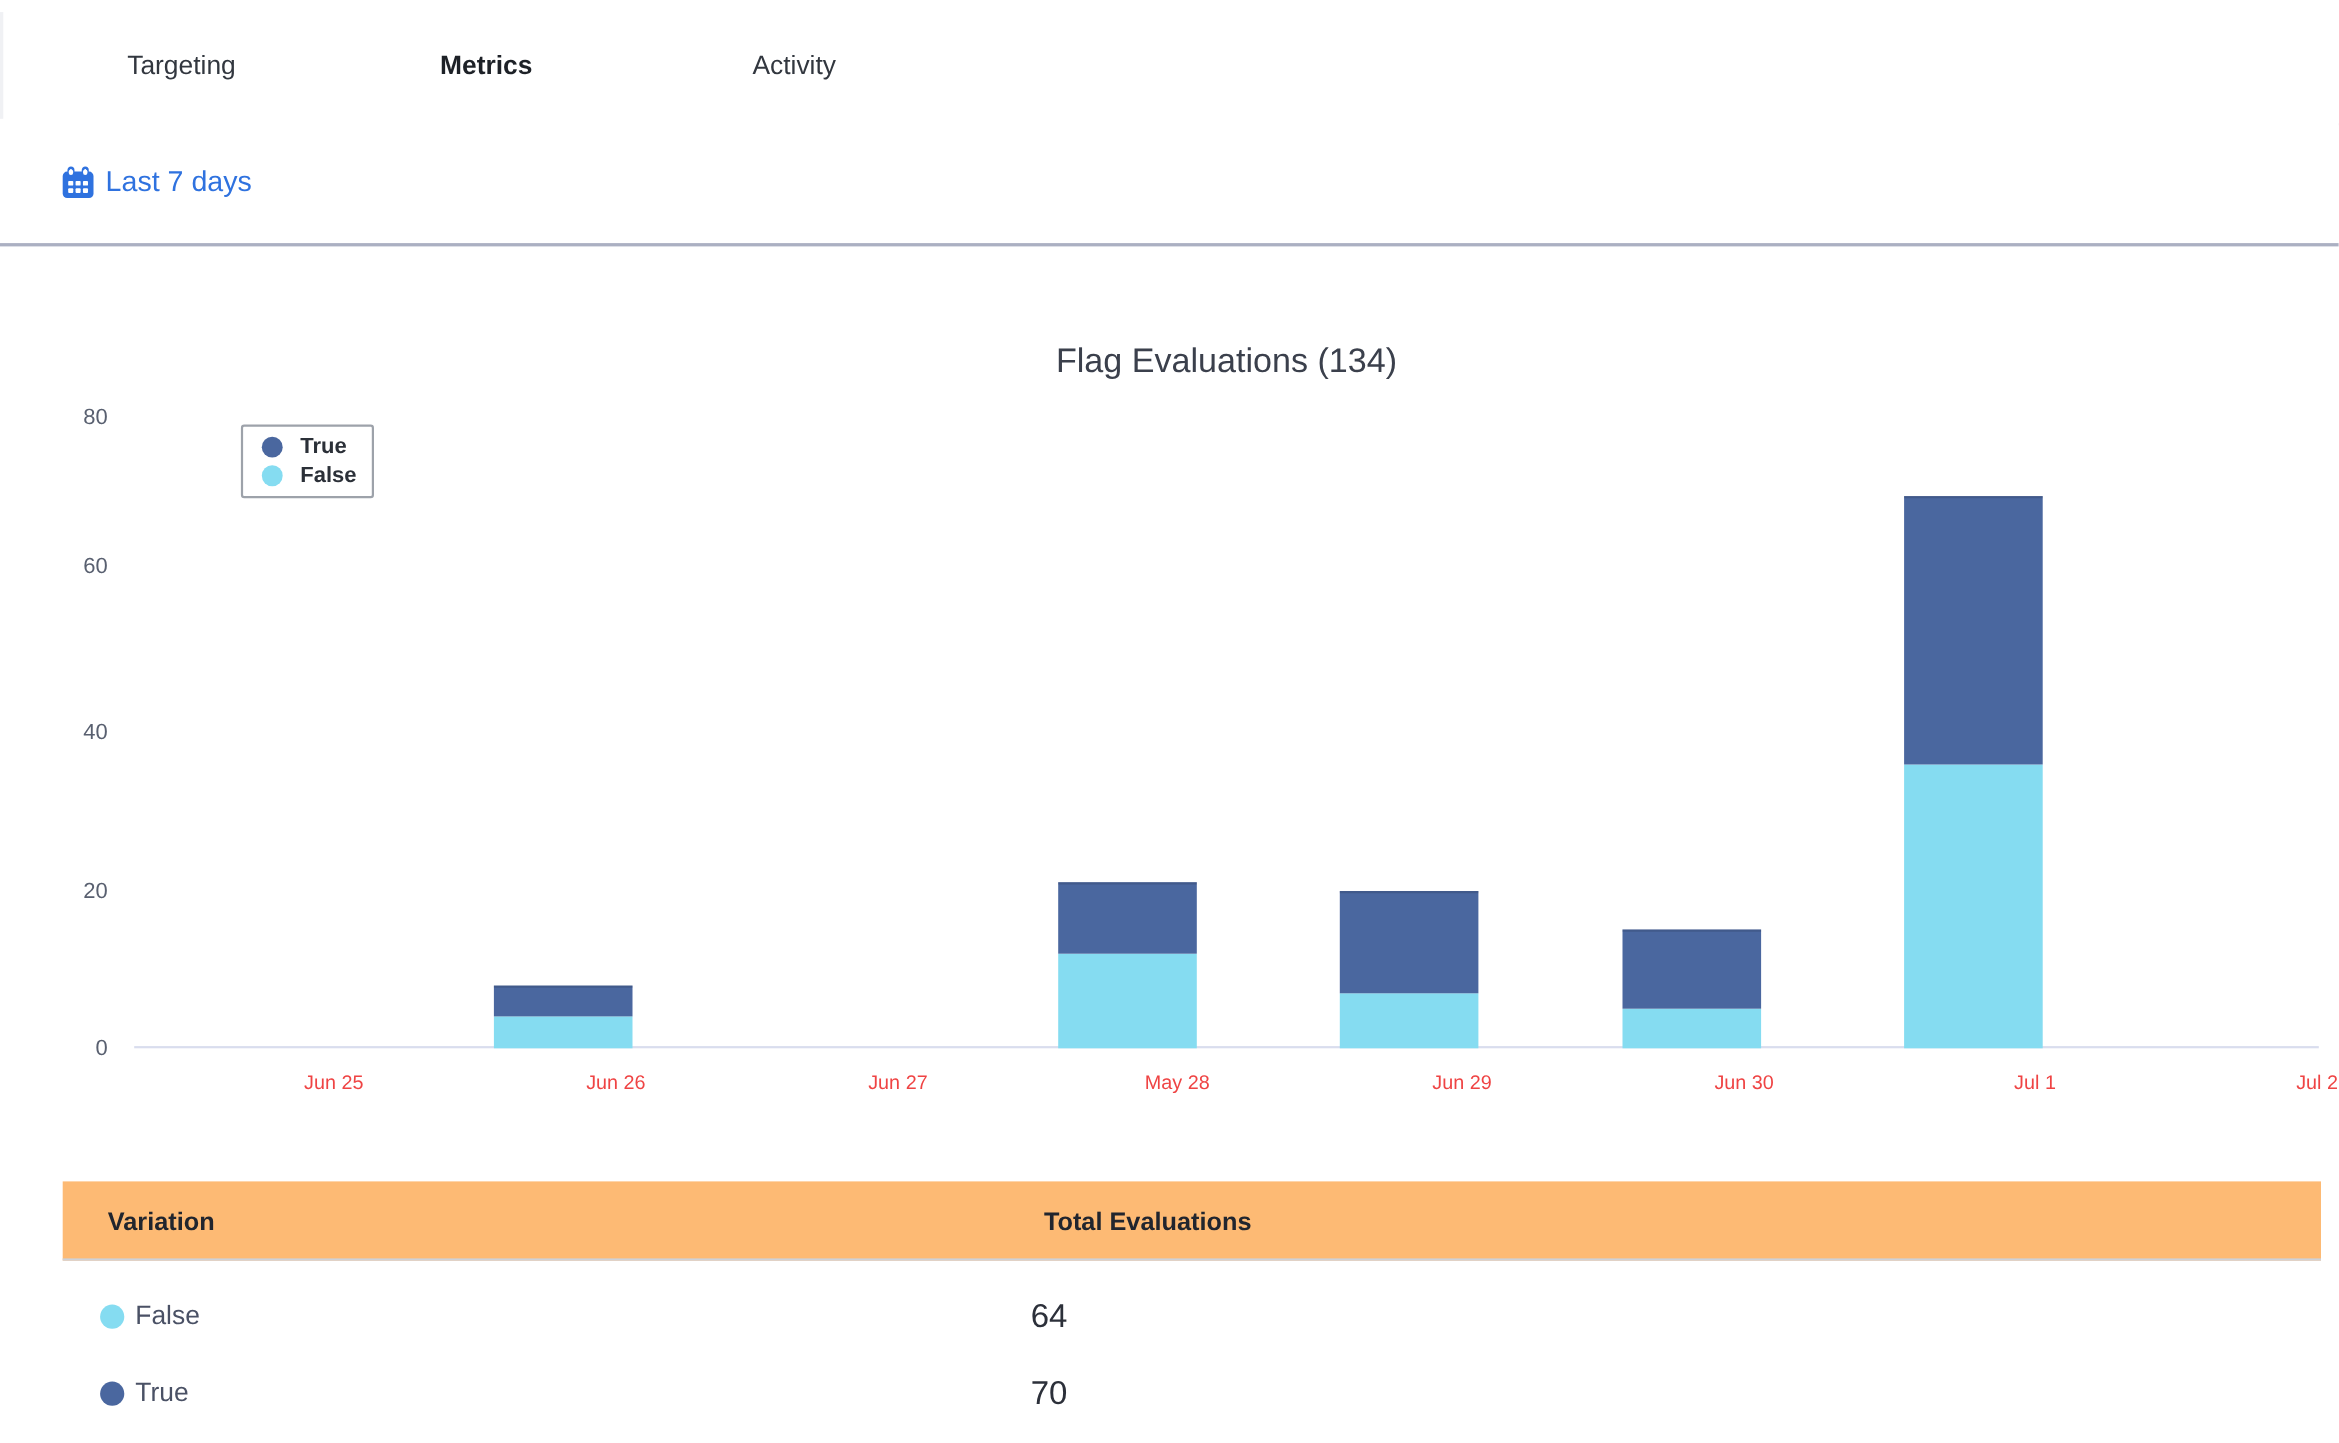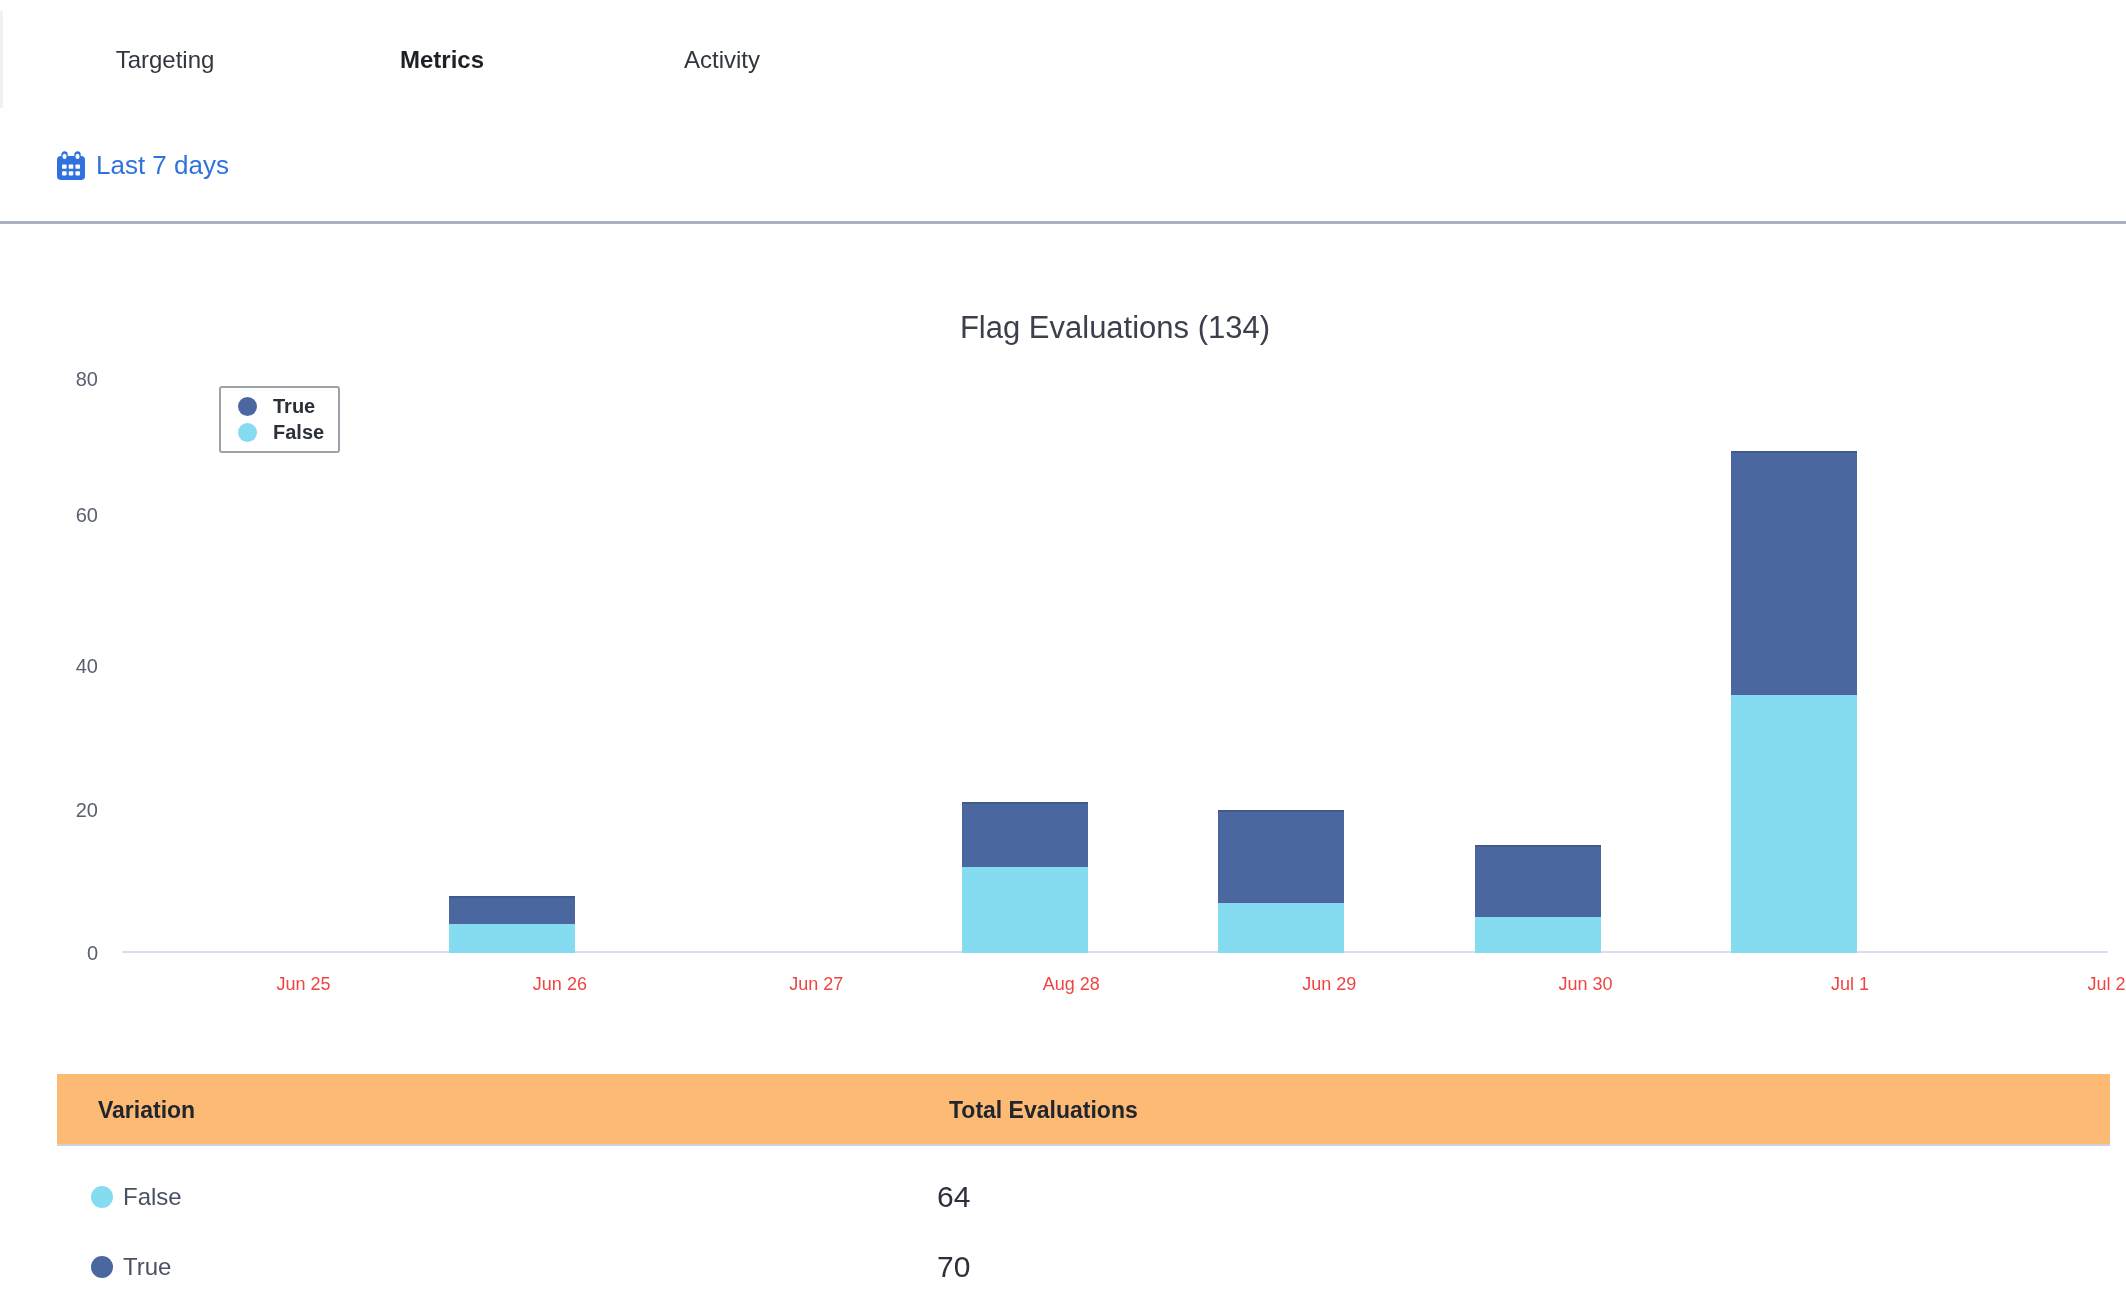--- a/index.html
+++ b/index.html
@@ -140,21 +140,21 @@
 <div class="ytick" style="top: 942px;">0</div>
     <div class="ytick" style="top: 798.5px;">20</div>
     <div class="ytick" style="top: 655px;">40</div>
     <div class="ytick" style="top: 504px;">60</div>
     <div class="ytick" style="top: 368px;">80</div>
     <div class="xlabel" style="left: 180.5px;">Jun 25</div>
     <div class="xlabel" style="left: 436.92px;">Jun 26</div>
     <div class="bar-seg" style="left: 448.92px; top: 924.3px; height: 28.7px; background-color: rgb(133, 220, 241);"></div>
     <div class="bar-seg top-seg" style="left: 448.92px; top: 895.6px; height: 28.7px; background-color: rgb(74, 103, 159);"></div>
     <div class="xlabel" style="left: 693.34px;">Jun 27</div>
-    <div class="xlabel" style="left: 949.76px;">Aug 28</div>
+    <div class="xlabel" style="left: 949.76px;">May 28</div>
     <div class="bar-seg" style="left: 961.76px; top: 866.9px; height: 86.1px; background-color: rgb(133, 220, 241);"></div>
     <div class="bar-seg top-seg" style="left: 961.76px; top: 802.325px; height: 64.575px; background-color: rgb(74, 103, 159);"></div>
     <div class="xlabel" style="left: 1206.18px;">Jun 29</div>
     <div class="bar-seg" style="left: 1218.18px; top: 902.775px; height: 50.225px; background-color: rgb(133, 220, 241);"></div>
     <div class="bar-seg top-seg" style="left: 1218.18px; top: 809.5px; height: 93.275px; background-color: rgb(74, 103, 159);"></div>
     <div class="xlabel" style="left: 1462.6px;">Jun 30</div>
     <div class="bar-seg" style="left: 1474.6px; top: 917.125px; height: 35.875px; background-color: rgb(133, 220, 241);"></div>
     <div class="bar-seg top-seg" style="left: 1474.6px; top: 845.375px; height: 71.75px; background-color: rgb(74, 103, 159);"></div>
     <div class="xlabel" style="left: 1719.02px;">Jul 1</div>
     <div class="bar-seg" style="left: 1731.02px; top: 694.7px; height: 258.3px; background-color: rgb(133, 220, 241);"></div>

